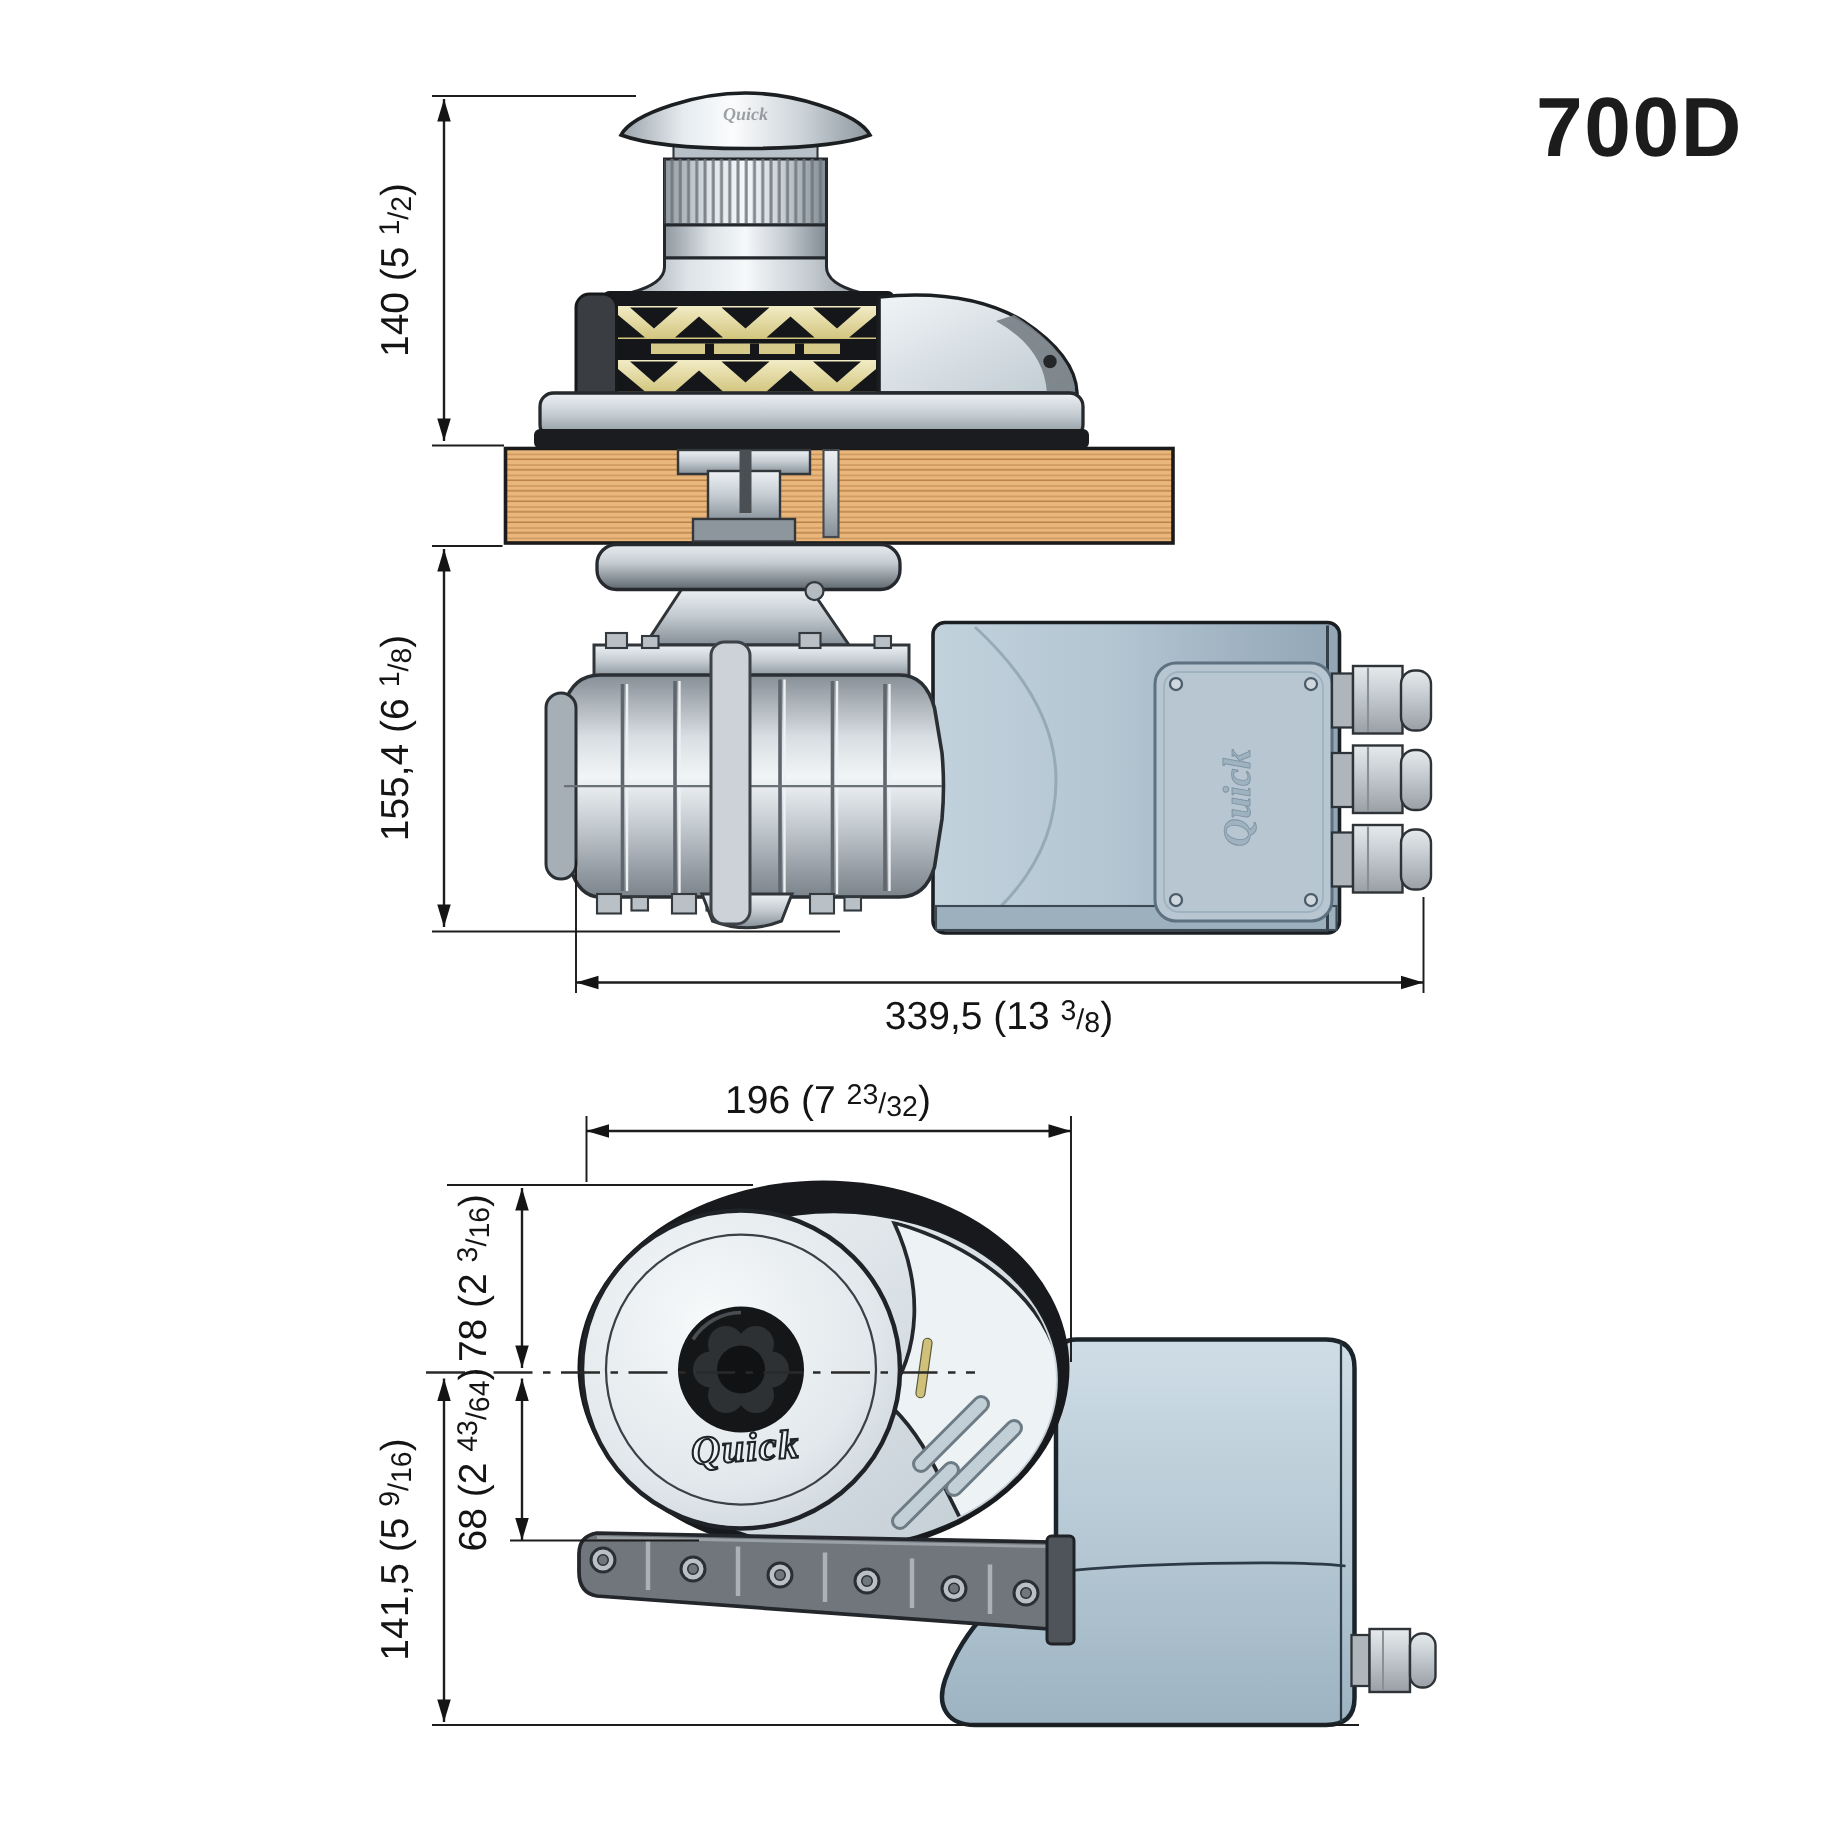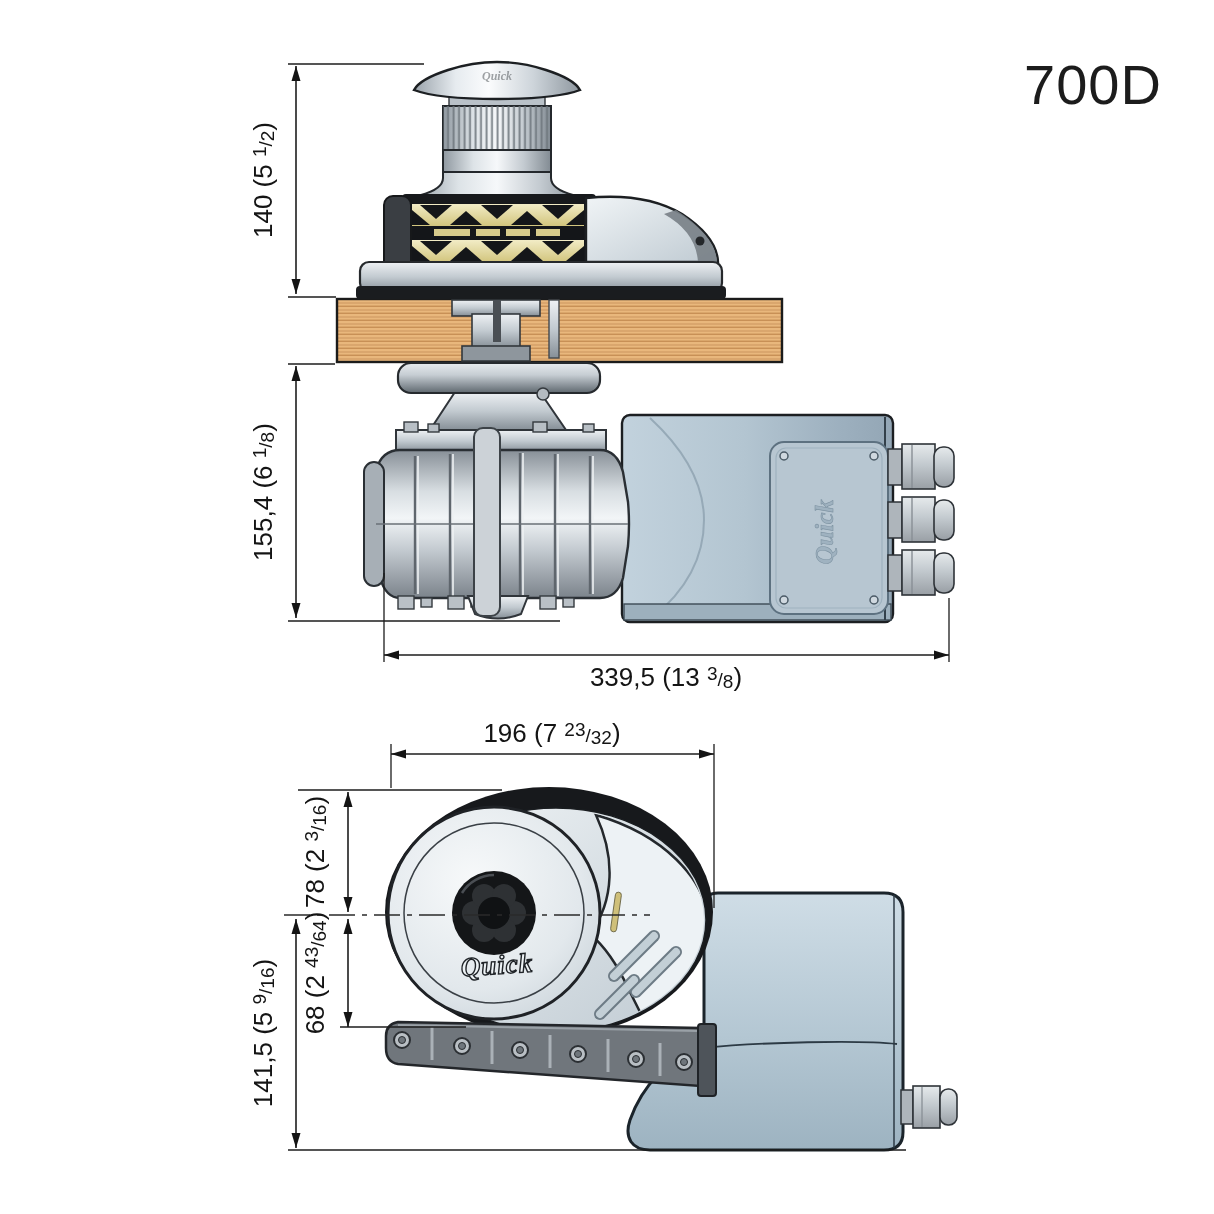--- a/index.html
+++ b/index.html
@@ -1,18 +1,18 @@
 <!DOCTYPE html>
 <html><head>
 <meta charset="utf-8">
 <style>
   html,body{margin:0;padding:0;background:#ffffff;overflow:hidden;}
   .stage{position:relative;width:1214px;height:1214px;background:#ffffff;
          font-family:"Liberation Sans",sans-serif;}
-  .title{position:absolute;left:1024px;top:52px;font-size:56px;font-weight:400;
+  .title{position:absolute;left:1024px;top:52px;font-size:56px;font-weight:700;
          color:#1c1c1c;letter-spacing:1px;}
   svg{position:absolute;left:0;top:0;}
   .outline{stroke:#1c1f22;stroke-width:2.4;}
   .dimline{stroke:#1d1d1d;stroke-width:1.6;fill:none;}
   .extline{stroke:#1d1d1d;stroke-width:1.3;fill:none;}
   .arrow{fill:#141414;stroke:none;}
   .dimtext{font-family:"Liberation Sans",sans-serif;font-size:26px;fill:#141414;}
   .frac{font-size:19px;}
   .brand-emboss{font-family:"Liberation Serif",serif;font-style:italic;font-weight:bold;}
 </style>

